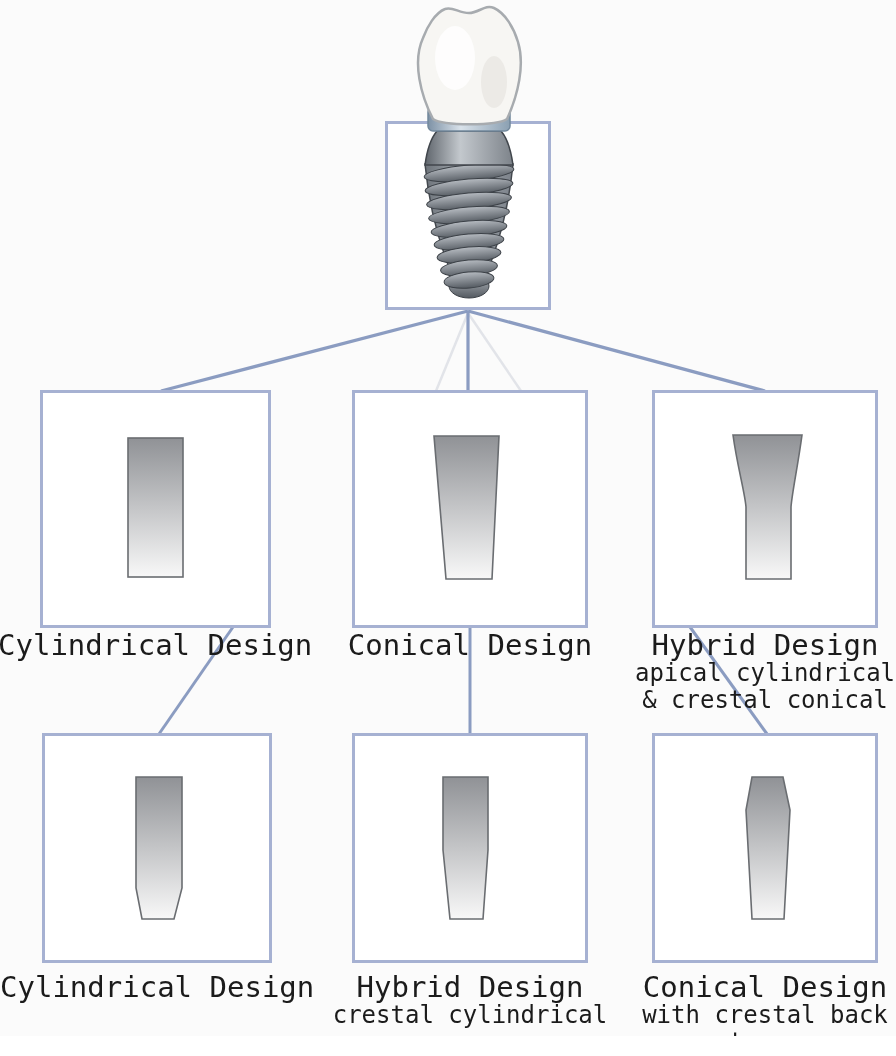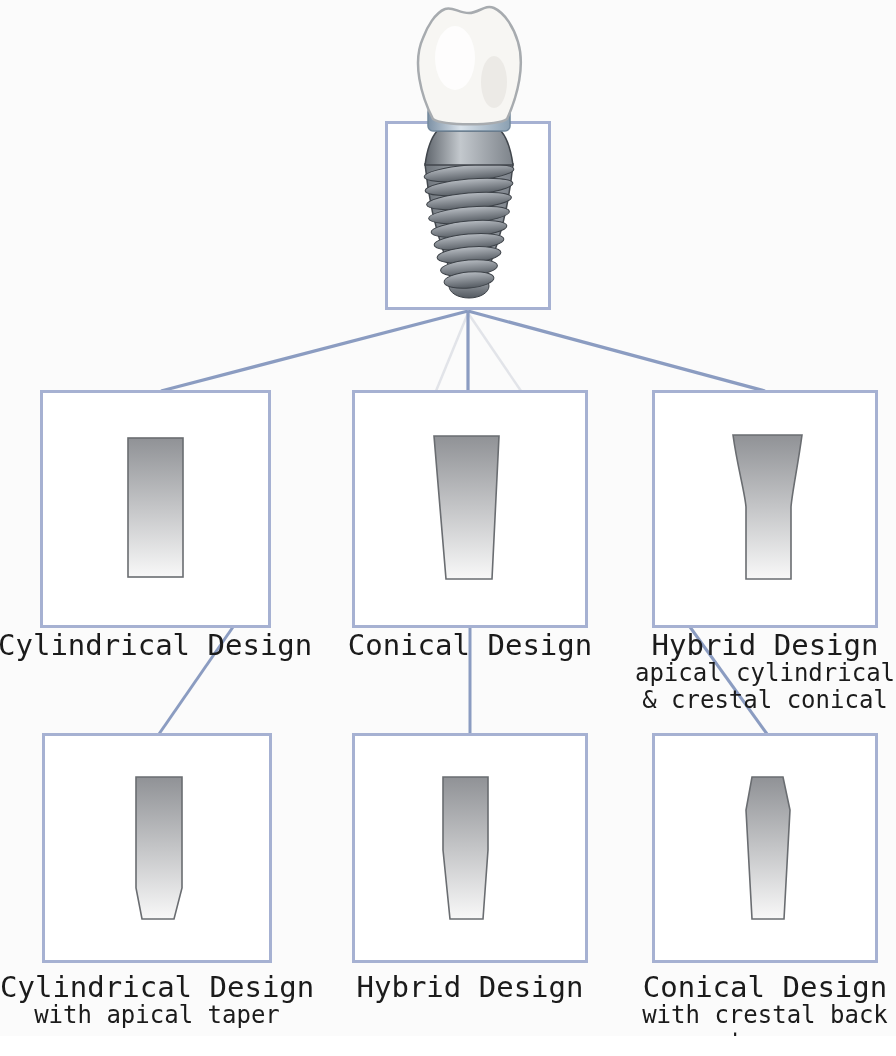--- a/index.html
+++ b/index.html
@@ -176,25 +176,25 @@
   </div>
 
   <div class="node-label" style="left:608px;top:630px;width:314px;">
     <div class="title">Hybrid Design</div>
     <div class="sub">apical cylindrical</div>
     <div class="sub">&amp; crestal conical</div>
   </div>
 
   <div class="node-label" style="left:0px;top:972px;width:314px;">
     <div class="title">Cylindrical Design</div>
-    <div class="sub">with apical taper</div>
   </div>
 
   <div class="node-label" style="left:313px;top:972px;width:314px;">
     <div class="title">Hybrid Design</div>
+    <div class="sub">crestal cylindrical</div>
   </div>
 
   <div class="node-label" style="left:608px;top:972px;width:314px;">
     <div class="title">Conical Design</div>
     <div class="sub">with crestal back</div>
     <div class="sub">taper</div>
   </div>
 
 </div>
 

